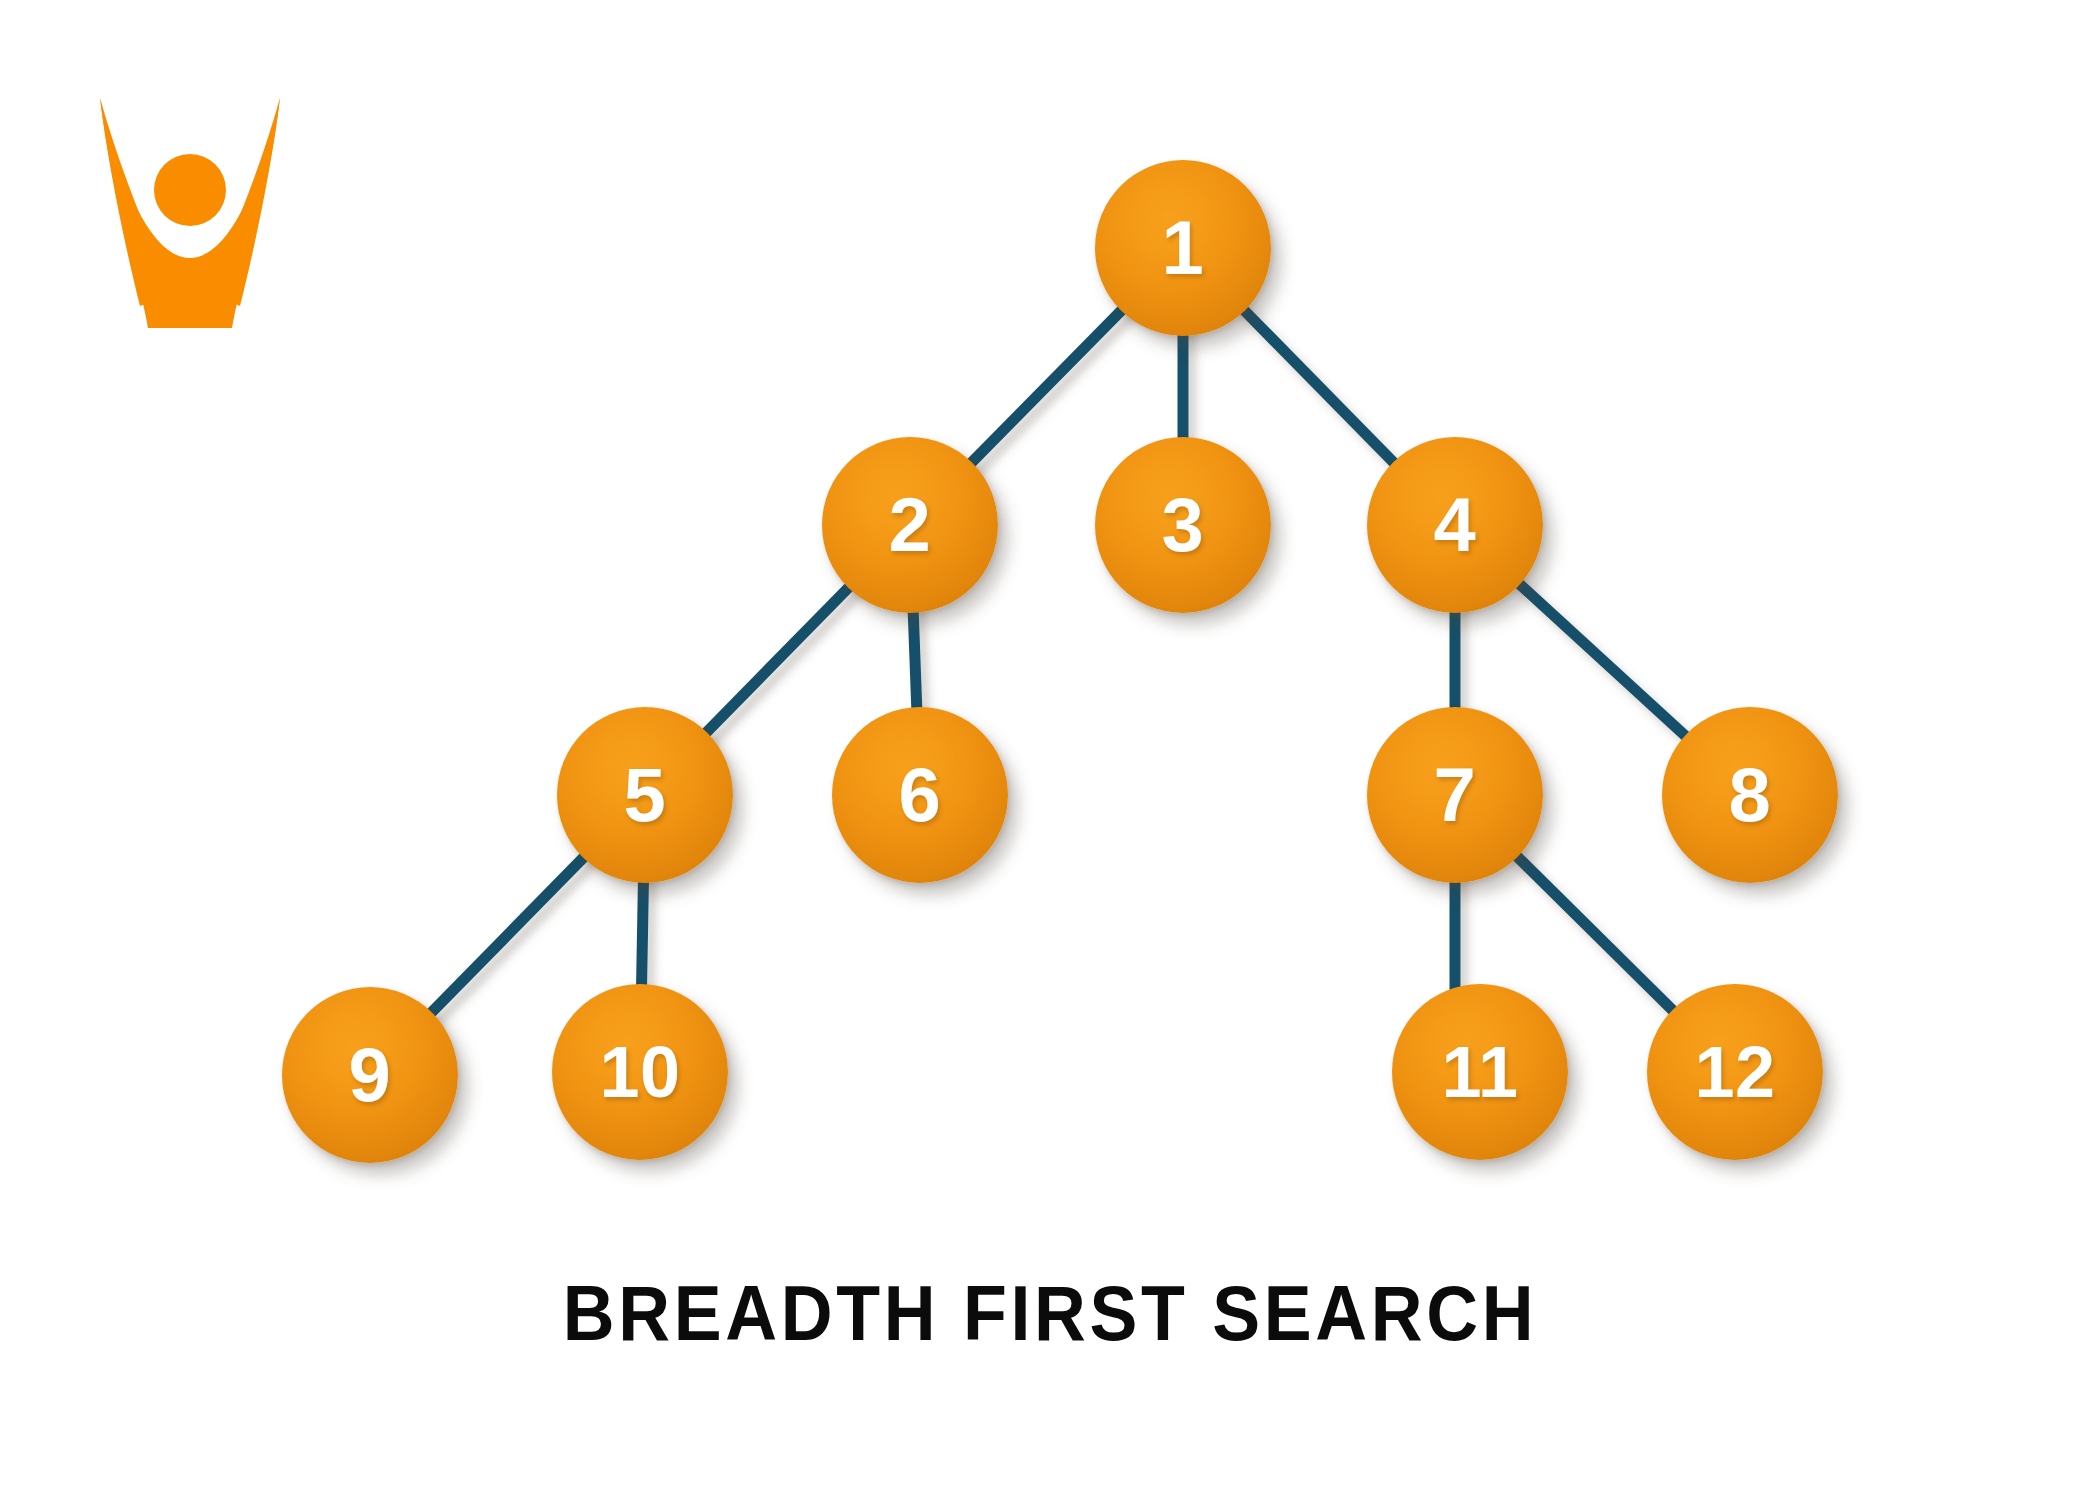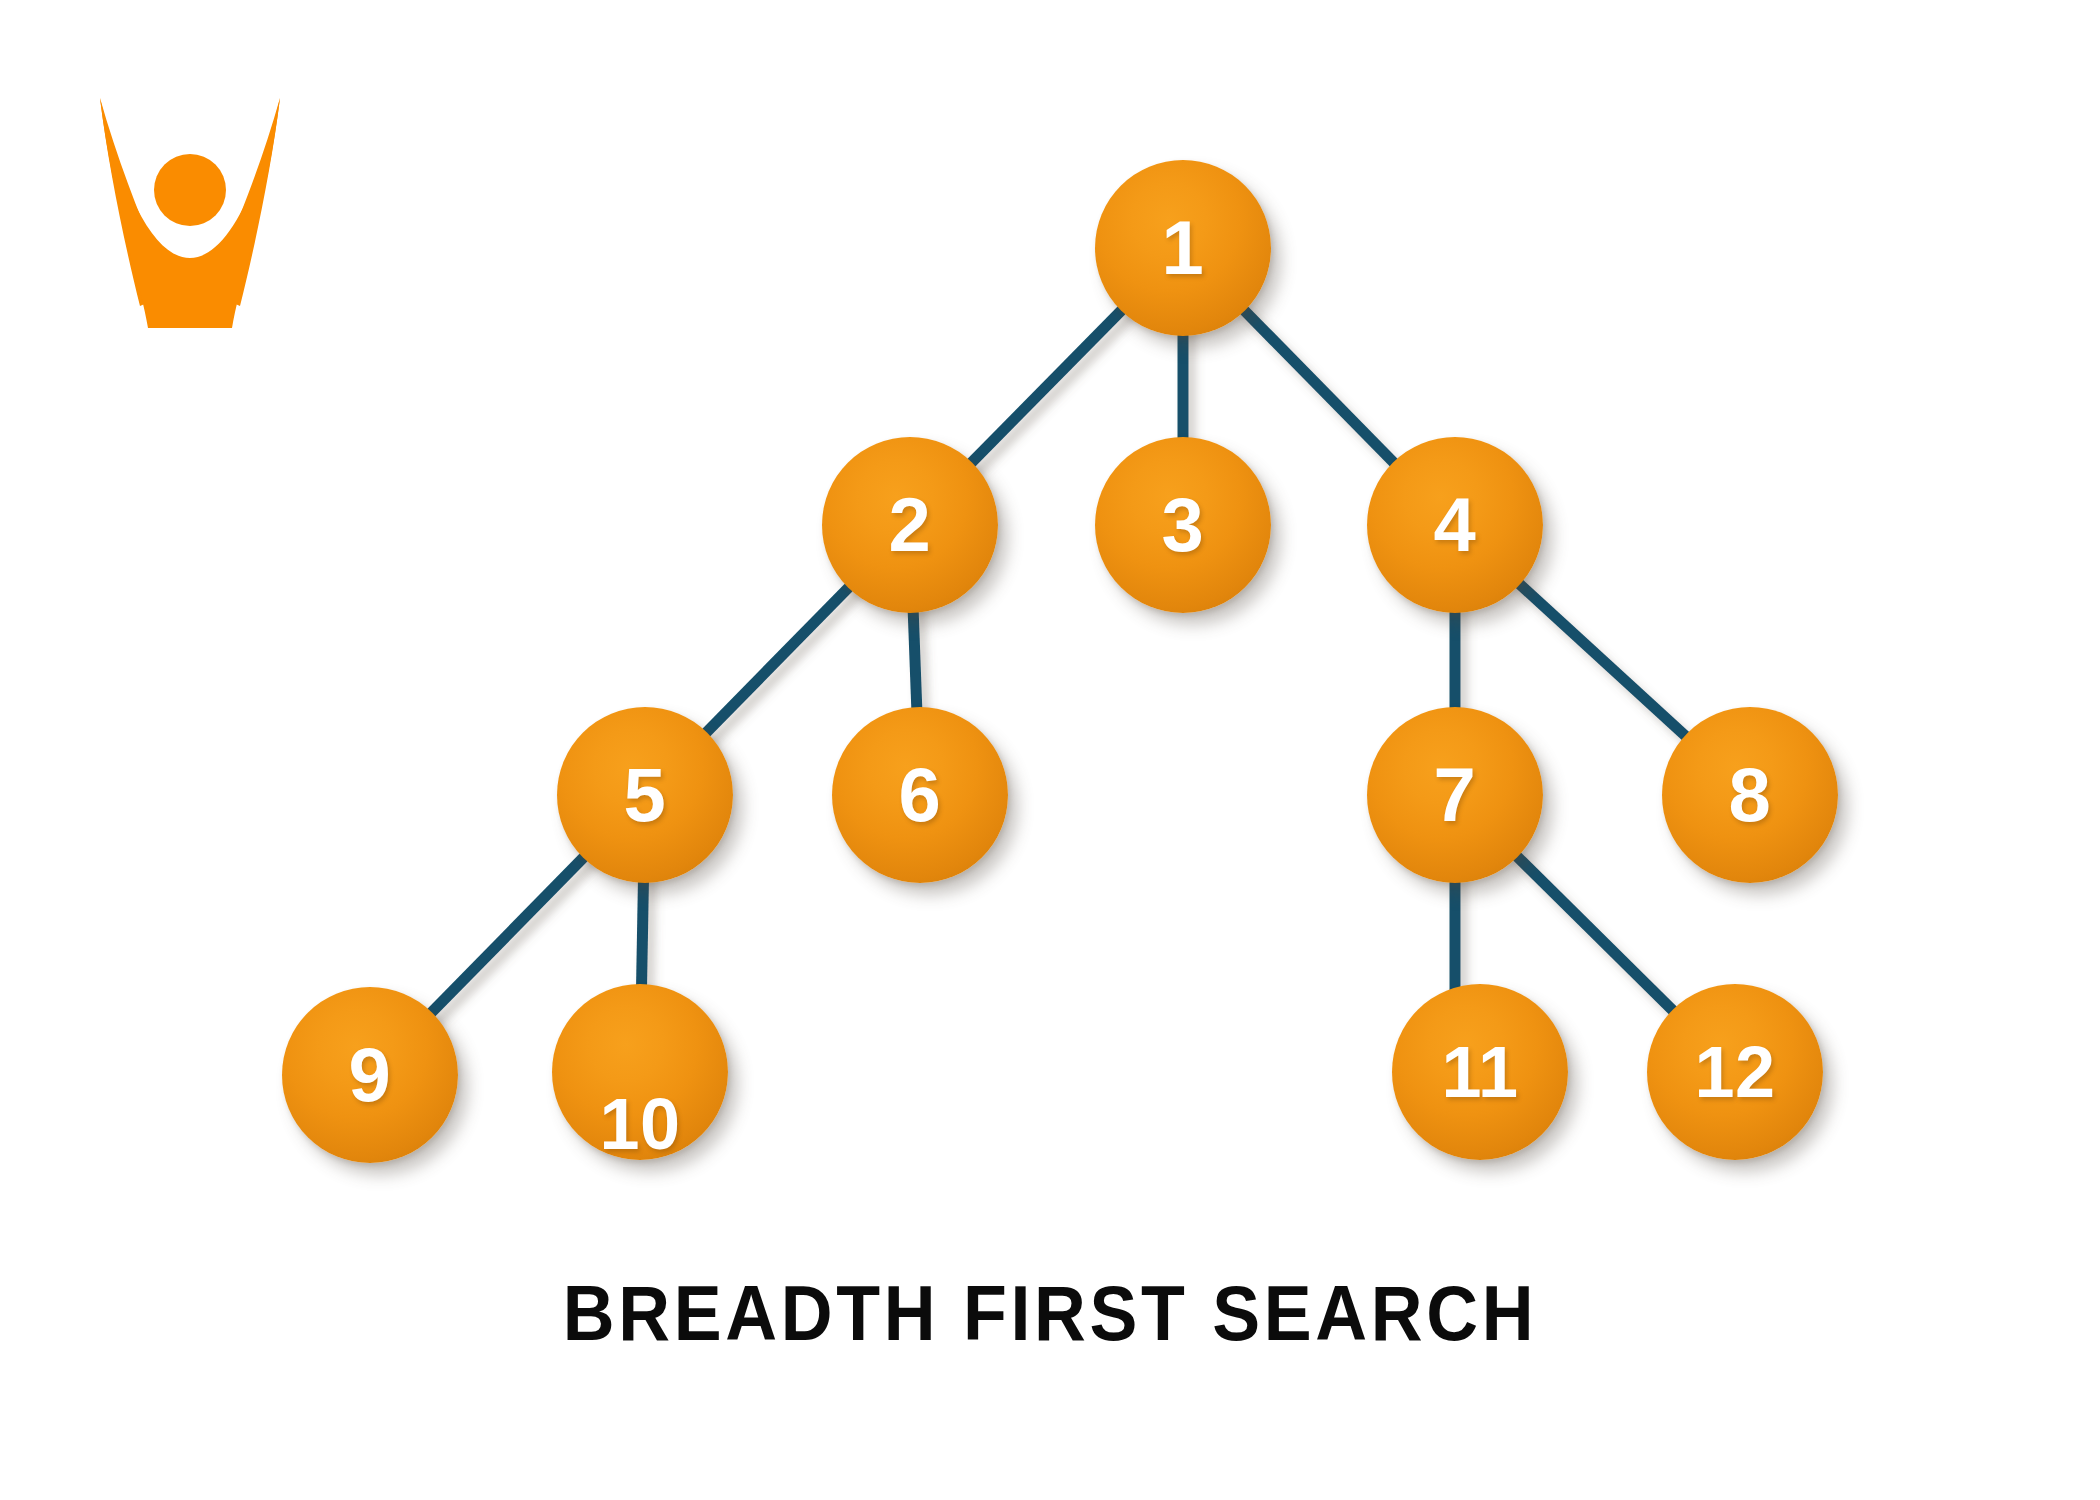--- a/index.html
+++ b/index.html
@@ -151,21 +151,21 @@
       </div>
       <div class="graph-node" style="left: 1367px; top: 707px; width: 176px; height: 176px;">
         <span class="node-label">7</span>
       </div>
       <div class="graph-node" style="left: 1662px; top: 707px; width: 176px; height: 176px;">
         <span class="node-label">8</span>
       </div>
       <div class="graph-node" style="left: 282px; top: 987px; width: 176px; height: 176px;">
         <span class="node-label">9</span>
       </div>
-      <div class="graph-node" style="left: 552px; top: 984px; width: 176px; height: 176px; align-items: flex-end;">
+      <div class="graph-node" style="left: 552px; top: 984px; width: 176px; height: 176px;">
         <span class="node-label" style="font-size: 72px;">10</span>
       </div>
       <div class="graph-node" style="left: 1392px; top: 984px; width: 176px; height: 176px;">
         <span class="node-label" style="font-size: 72px;">11</span>
       </div>
       <div class="graph-node" style="left: 1647px; top: 984px; width: 176px; height: 176px;">
         <span class="node-label" style="font-size: 72px;">12</span>
       </div>
     </div>
 

